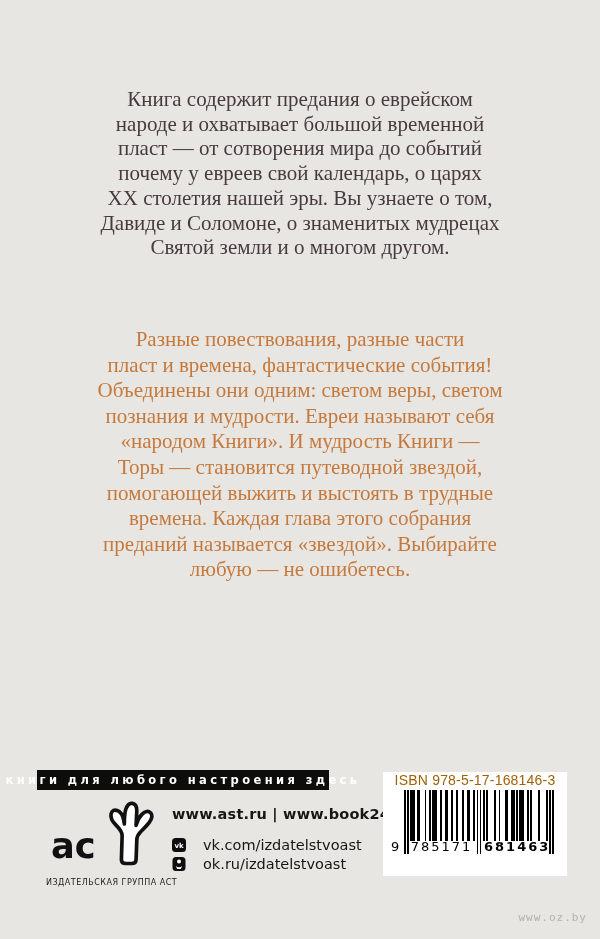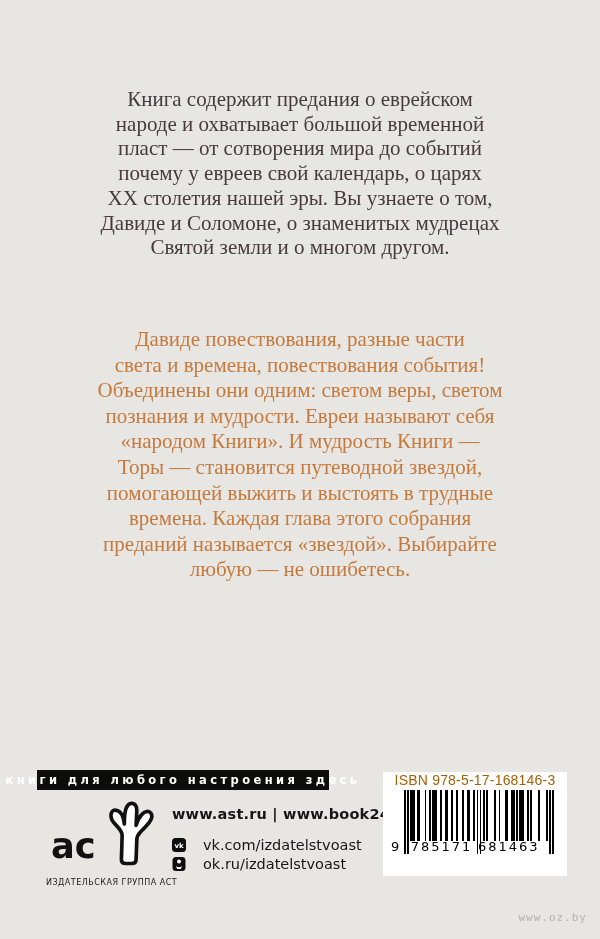--- a/index.html
+++ b/index.html
@@ -48,21 +48,21 @@
     letter-spacing:0.2px;white-space:nowrap;
   }
   .barcode-wrap{position:relative;margin:2px auto 0 auto;width:164px;height:76px;}
   .barcode-svg{position:absolute;left:11px;top:0;width:150px;height:64px;}
   .bc-digit{
     position:absolute;top:49px;
     font-family:"DejaVu Sans", sans-serif;font-size:13px;color:#000;
   }
   .bc-first{left:-2px;}
   .bc-g1{left:17px;width:63px;text-align:center;letter-spacing:2px;}
-  .bc-g2{left:85px;width:63px;letter-spacing:2px;}
+  .bc-g2{left:91px;width:63px;letter-spacing:2px;font-weight:bold;}
 
   .watermark{
     position:absolute;right:13px;bottom:15px;
     font-family:"DejaVu Sans Mono", monospace;font-size:11px;
     color:#b2b2ab;letter-spacing:1px;margin-left:44px;
   }
 </style>
 </head>
 <body>
 
@@ -72,22 +72,22 @@
       <div class="line">Книга содержит предания о еврейском</div>
       <div class="line">народе и охватывает большой временной</div>
       <div class="line">пласт — от сотворения мира до событий</div>
       <div class="line">почему у евреев свой календарь, о царях</div>
       <div class="line">XX столетия нашей эры. Вы узнаете о том,</div>
       <div class="line">Давиде и Соломоне, о знаменитых мудрецах</div>
       <div class="line">Святой земли и о многом другом.</div>
     </div>
 
   <div class="para para2">
-      <div class="line">Давиде повествования, разные части</div>
-      <div class="line">света и времена, повествования события!</div>
+      <div class="line">Разные повествования, разные части</div>
+      <div class="line">пласт и времена, фантастические события!</div>
       <div class="line">Объединены они одним: светом веры, светом</div>
       <div class="line">познания и мудрости. Евреи называют себя</div>
       <div class="line">«народом Книги». И мудрость Книги —</div>
       <div class="line">Торы — становится путеводной звездой,</div>
       <div class="line">помогающей выжить и выстоять в трудные</div>
       <div class="line">времена. Каждая глава этого собрания</div>
       <div class="line">преданий называется «звездой». Выбирайте</div>
       <div class="line">любую — не ошибетесь.</div>
     </div>
 

